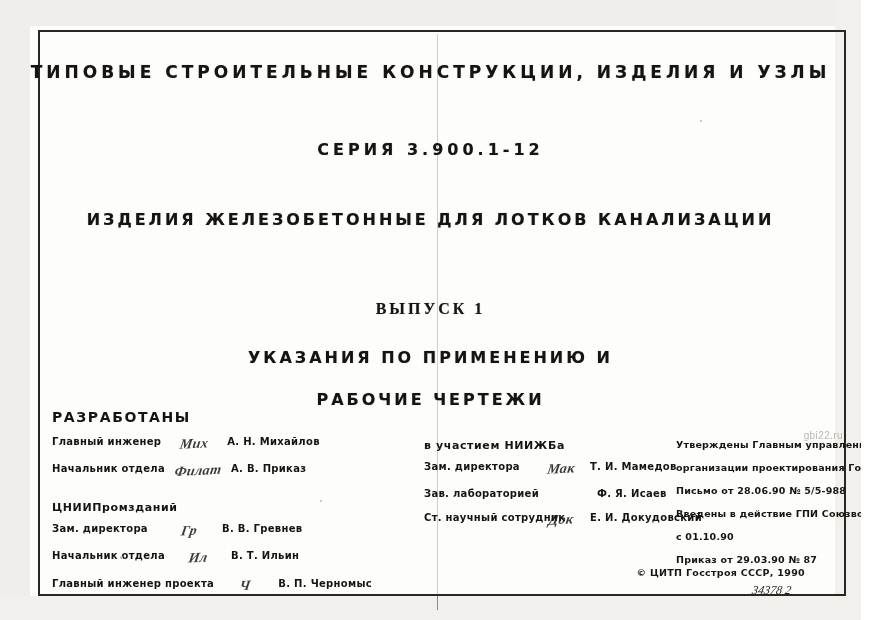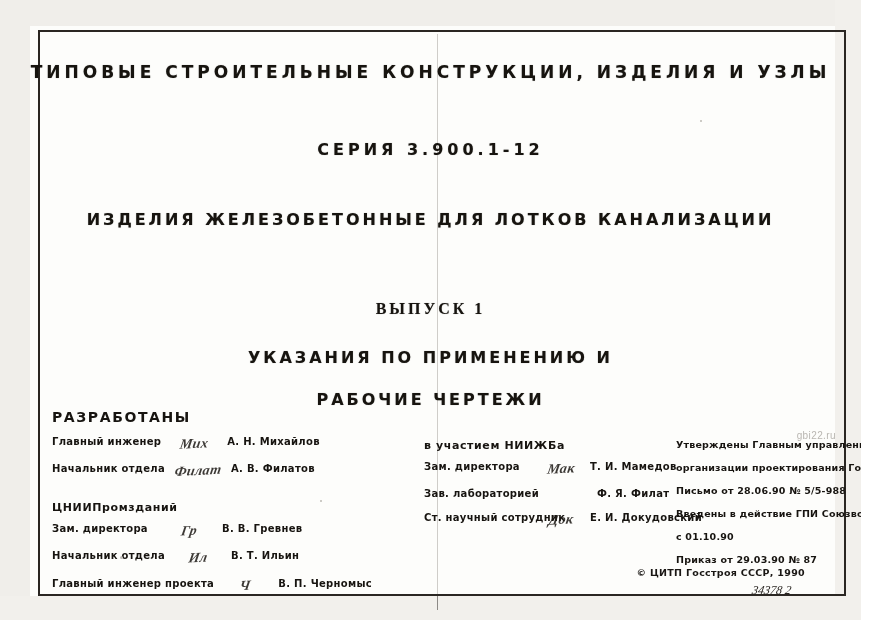--- a/index.html
+++ b/index.html
@@ -141,21 +141,21 @@
     right: 70px;
     bottom: 22px;
     font-family: "Liberation Serif", serif;
     font-size: 12px;
     font-style: italic;
     color: #2a2622;
     transform: skewX(-10deg);
   }
   .watermark {
     position: absolute;
-    right: 25px;
+    right: 18px;
     top: 430px;
     font-family: "Liberation Sans", sans-serif;
     font-size: 10px;
     color: #b9b6b1;
     letter-spacing: 0.4px;
   }
   .bottom-tick {
     position: absolute;
     left: 437px;
     bottom: 10px;
@@ -193,21 +193,21 @@
     <div class="heading">РАЗРАБОТАНЫ</div>
 
     <div class="row">
       <span class="role">Главный инженер</span>
       <span class="sig">Мих</span>
       <span class="person">А. Н. Михайлов</span>
     </div>
     <div class="row">
       <span class="role">Начальник отдела</span>
       <span class="sig">Филат</span>
-      <span class="person">А. В. Филатов</span>
+      <span class="person">А. В. Приказ</span>
     </div>
 
     <div class="gap"></div>
     <div class="org">ЦНИИПромзданий</div>
 
     <div class="row">
       <span class="role">Зам. директора</span>
       <span class="sig">Гр</span>
       <span class="person">В. В. Гревнев</span>
     </div>
@@ -227,21 +227,21 @@
     <div class="org">в участием НИИЖБа</div>
 
     <div class="row">
       <span class="role">Зам. директора</span>
       <span class="sig">Мак</span>
       <span class="person">Т. И. Мамедов</span>
     </div>
     <div class="row">
       <span class="role">Зав. лабораторией</span>
       <span class="sig"></span>
-      <span class="person">Ф. Я. Филат</span>
+      <span class="person">Ф. Я. Исаев</span>
     </div>
     <div class="row">
       <span class="role">Ст. научный сотрудник</span>
       <span class="sig">Док</span>
       <span class="person">Е. И. Докудовский</span>
     </div>
   </div>
 
   <div class="col col-right">
     <div class="rline">Утверждены Главным управлением</div>

